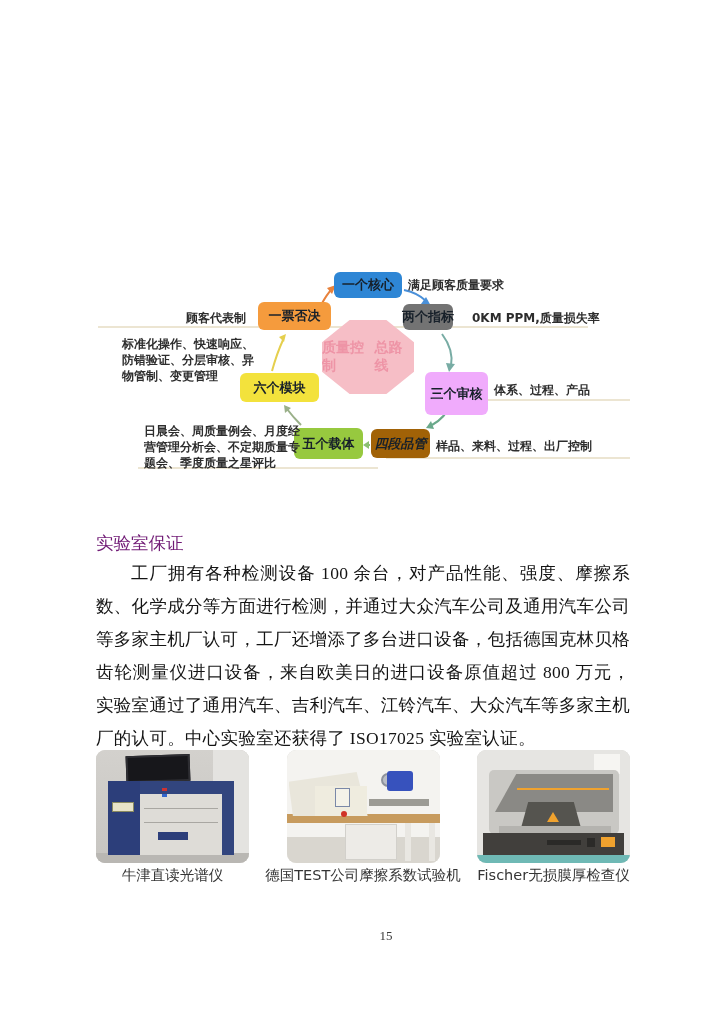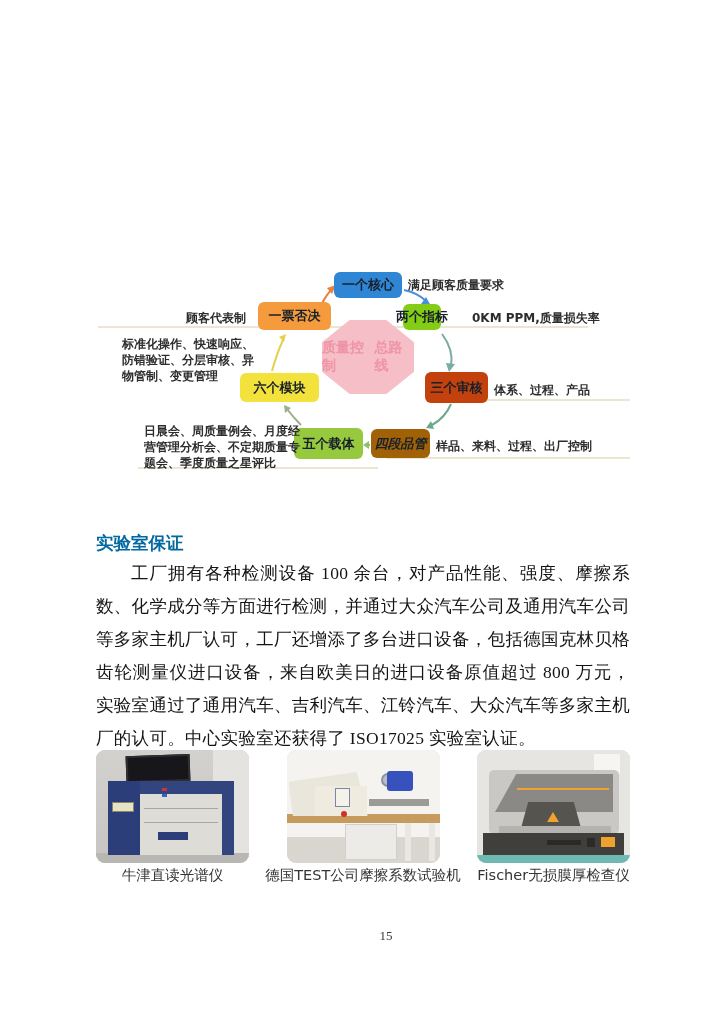--- a/index.html
+++ b/index.html
@@ -11,40 +11,40 @@
   }
   .body-text {
     position:absolute; left:96px; width:534px;
     font-size:17.5px; line-height:33px; text-align:justify;
     text-indent:2em; letter-spacing:0.3px; color:#141414;
   }
   #para1 { top:88px; }
   #para2 { top:557px; }
   .section-heading {
     position:absolute; left:96px; top:531px;
-    font-size:17.5px; font-weight:bold; color:#0369a1;
+    font-size:17.5px; font-weight:normal; color:#701a75;
   }
   
   .diagram { position:absolute; left:98px; top:260px; width:532px; height:216px; }
   .faint-line { position:absolute; height:2px; background:#ece5d2; }
   .dg-box {
     position:absolute; display:flex; align-items:center; justify-content:center;
     border-radius:6px; font-family:"DejaVu Sans",sans-serif;
     font-size:13px; font-weight:bold; color:#17202a; white-space:nowrap;
   }
   .dg-note {
     position:absolute; font-family:"DejaVu Sans",sans-serif;
     font-size:12px; font-weight:bold; color:#2d2d2d; line-height:16px;
   }
   .nowrap { white-space:nowrap; }
   #box-core      { left:236px; top:12px;  width:68px; height:26px; background:#2e86d5; }
   #box-veto      { left:160px; top:42px;  width:73px; height:28px; background:#f59b3d; }
-  #box-indicators{ left:305px; top:44px;  width:38px; height:26px; background:#84cc16; }
+  #box-indicators{ left:305px; top:44px;  width:50px; height:26px; background:#737373; }
   #box-modules   { left:142px; top:113px; width:79px; height:29px; background:#f3e23c; }
-  #box-audits    { left:327px; top:112px; width:63px; height:31px; background:#c2410c; }
+  #box-audits    { left:327px; top:112px; width:63px; height:43px; background:#f0abfc; }
   #box-carriers  { left:196px; top:168px; width:69px; height:31px; background:#97c93f; }
   #box-stages    { left:273px; top:169px; width:59px; height:29px; background:#a16207;font-style:italic; }
   #note-core       { left:310px; top:17px;text-align:center; }
   #note-veto       { left:88px;  top:50px; }
   #note-indicators { left:374px; top:50px; }
   #note-modules    { left:24px;  top:76px;  width:138px; }
   #note-audits     { left:396px; top:122px; }
   #note-carriers   { left:46px;  top:163px; width:160px; }
   #note-stages     { left:338px; top:178px; }
   .octagon {

